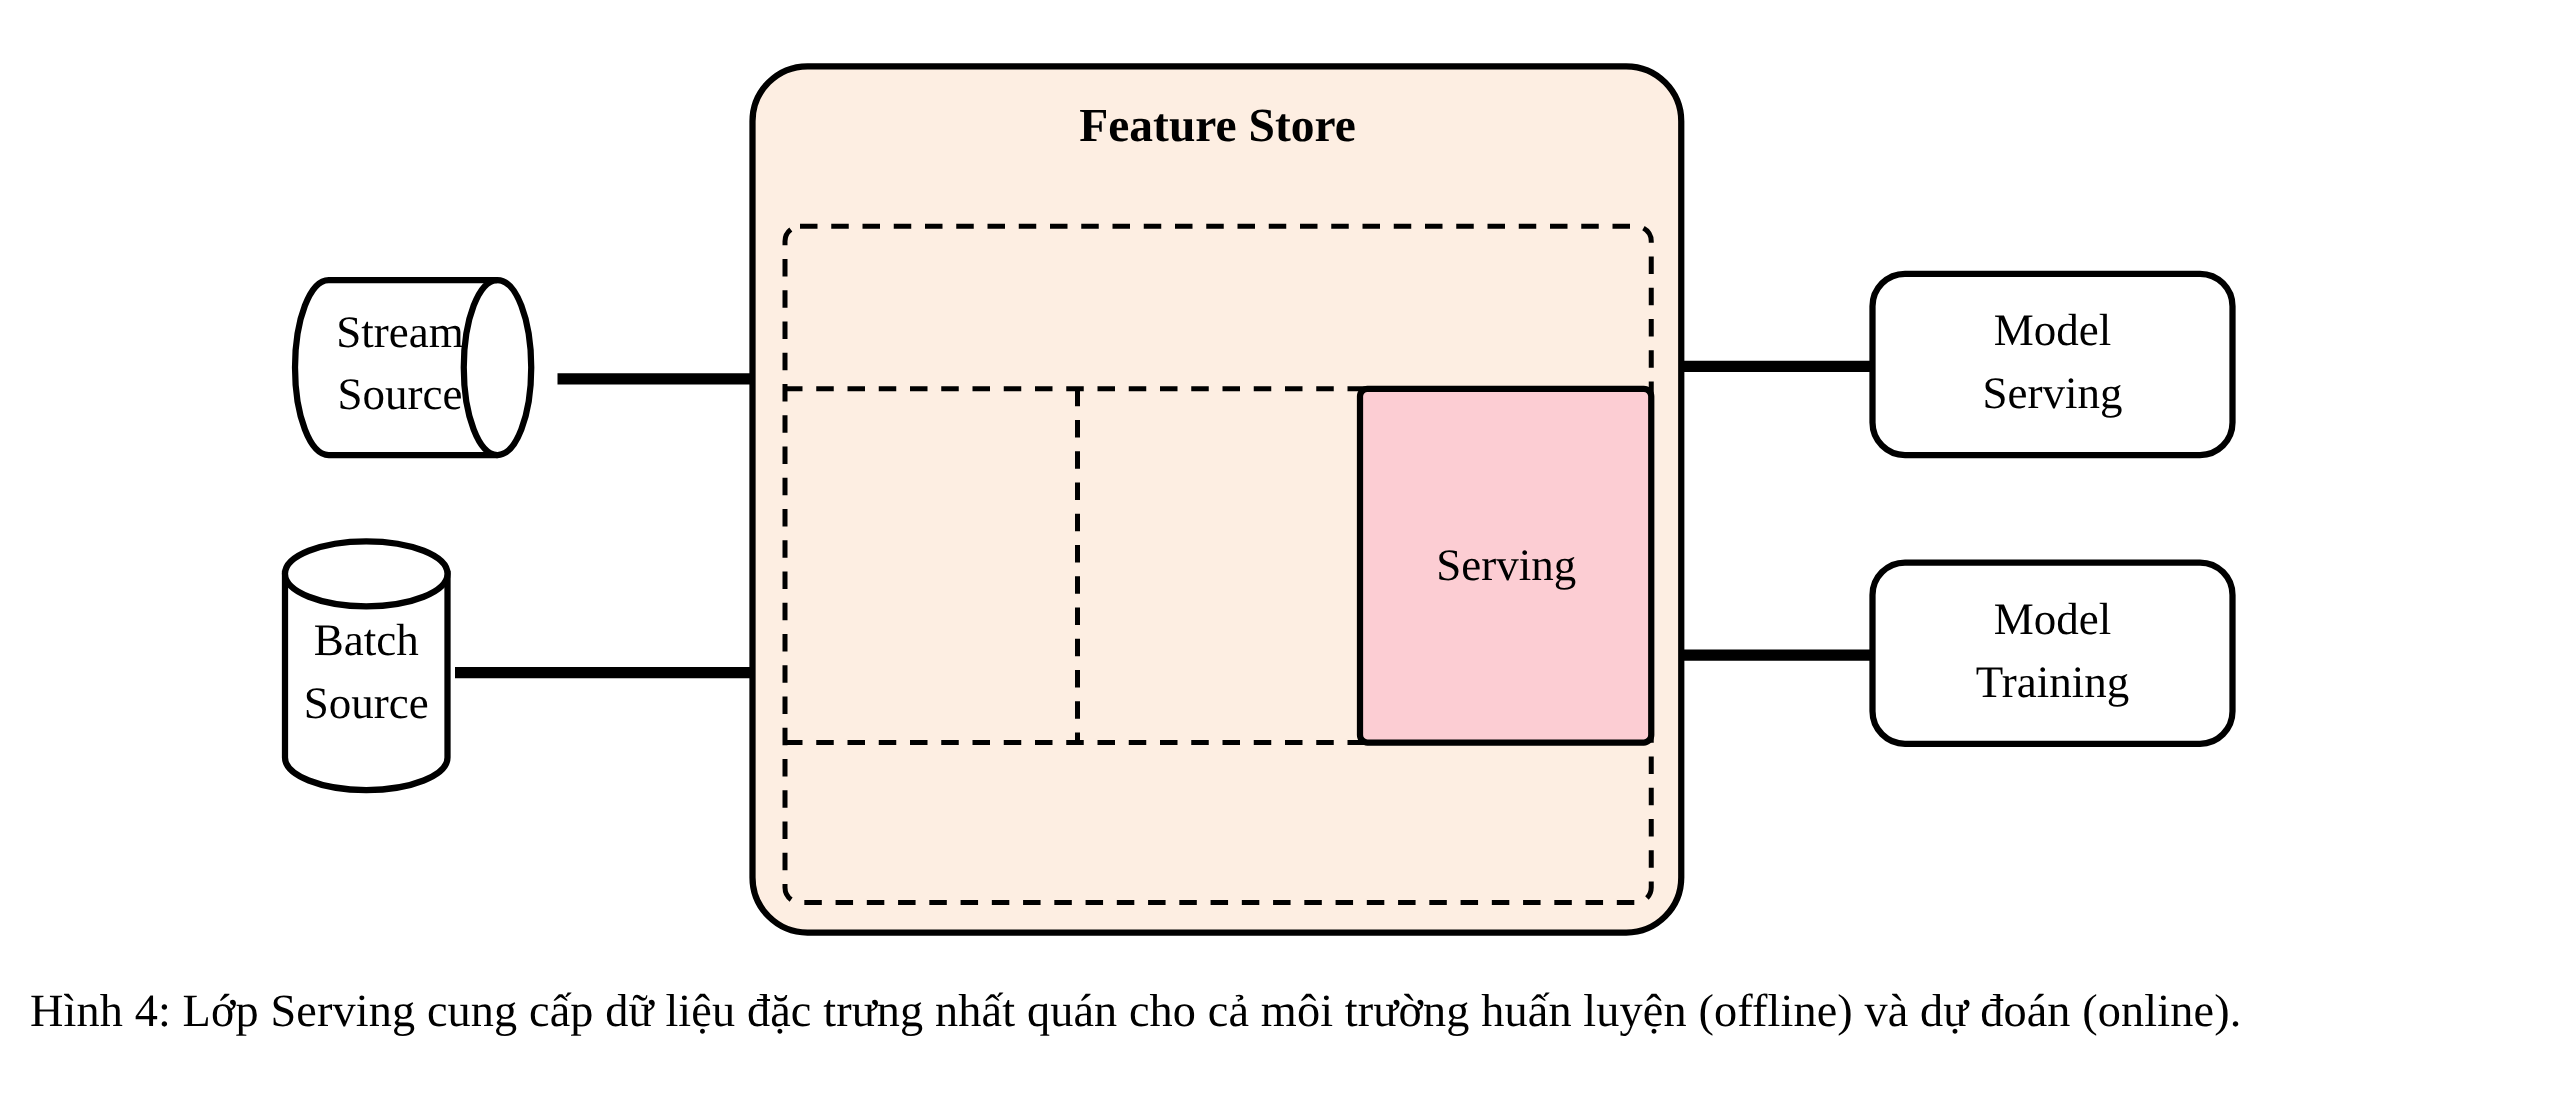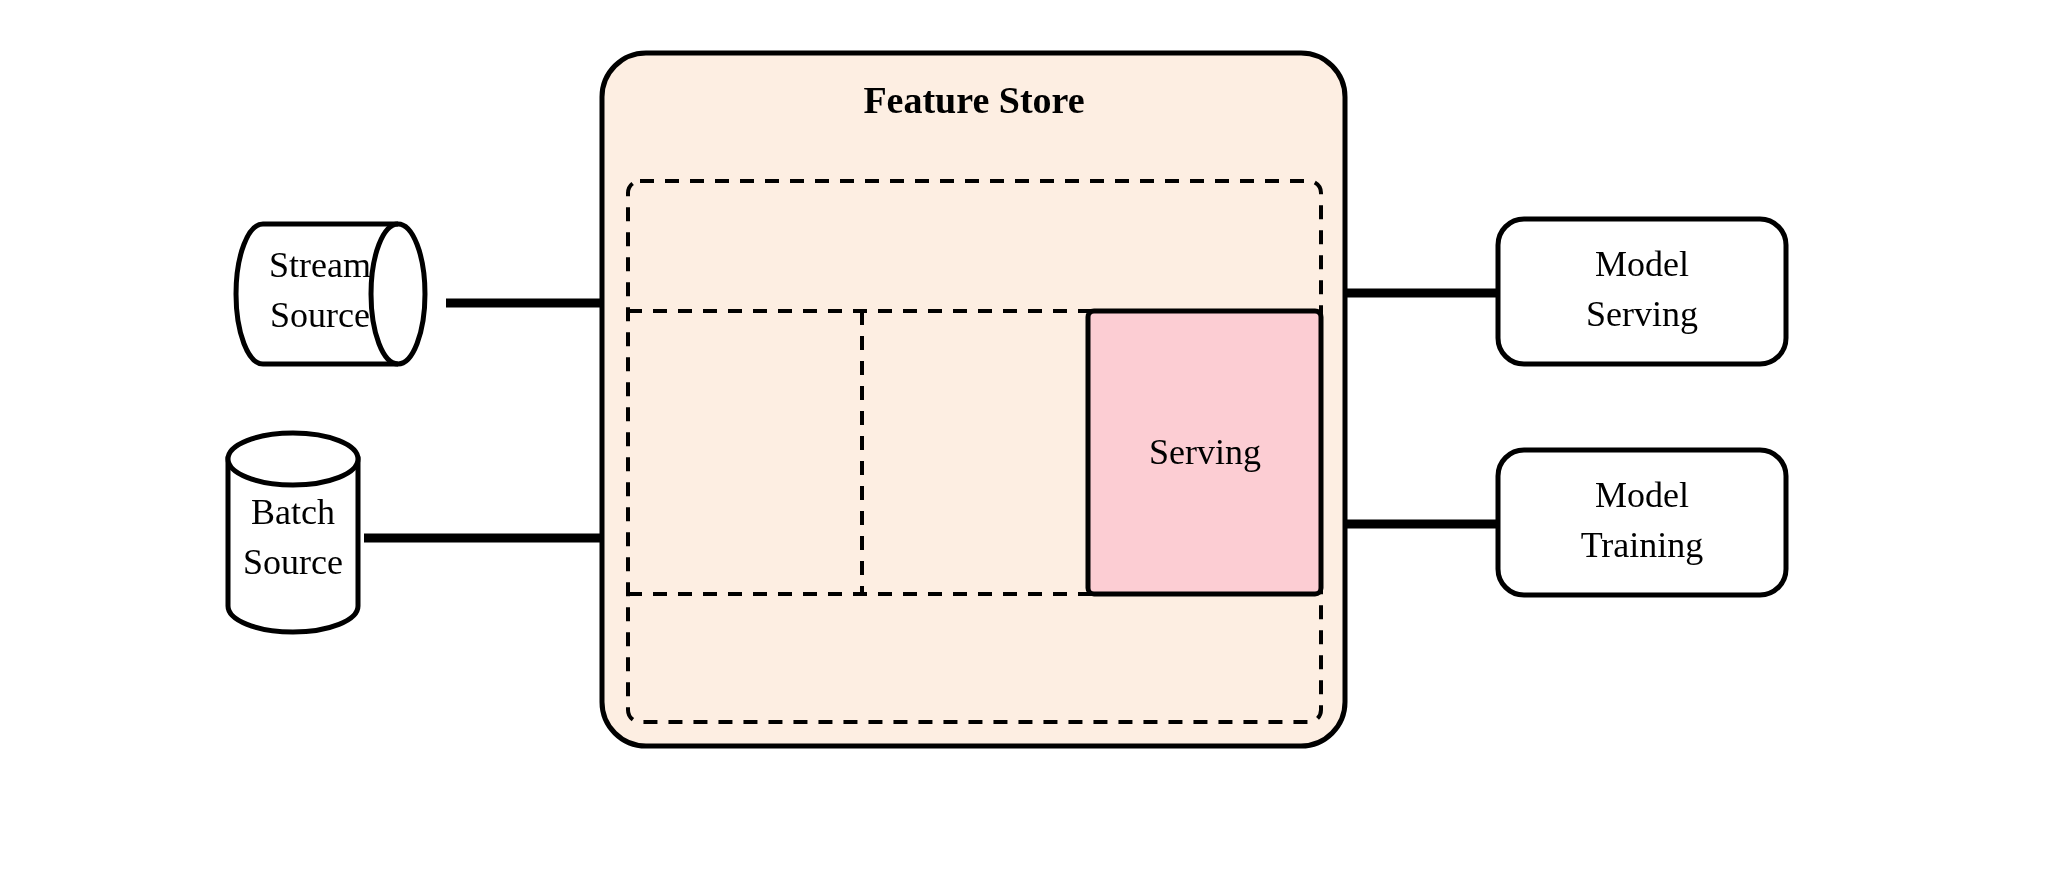--- a/index.html
+++ b/index.html
@@ -119,14 +119,15 @@
 
     <line x1="446" y1="287" x2="600" y2="287" stroke="#000000" stroke-width="9" marker-end="url(#arrowhead)"></line>
 
     <line x1="364" y1="522" x2="600" y2="522" stroke="#000000" stroke-width="9" marker-end="url(#arrowhead)"></line>
 
     <line x1="1347" y1="277" x2="1496" y2="277" stroke="#000000" stroke-width="9" marker-end="url(#arrowhead)"></line>
 
     <line x1="1347" y1="508" x2="1496" y2="508" stroke="#000000" stroke-width="9" marker-end="url(#arrowhead)"></line>
   </svg>
 
+  <div id="caption">Hình 4: Lớp Serving cung cấp dữ liệu đặc trưng nhất quán cho cả môi trường huấn luyện (offline) và dự đoán (online).</div>
 
 </div>
 
 </body></html>

